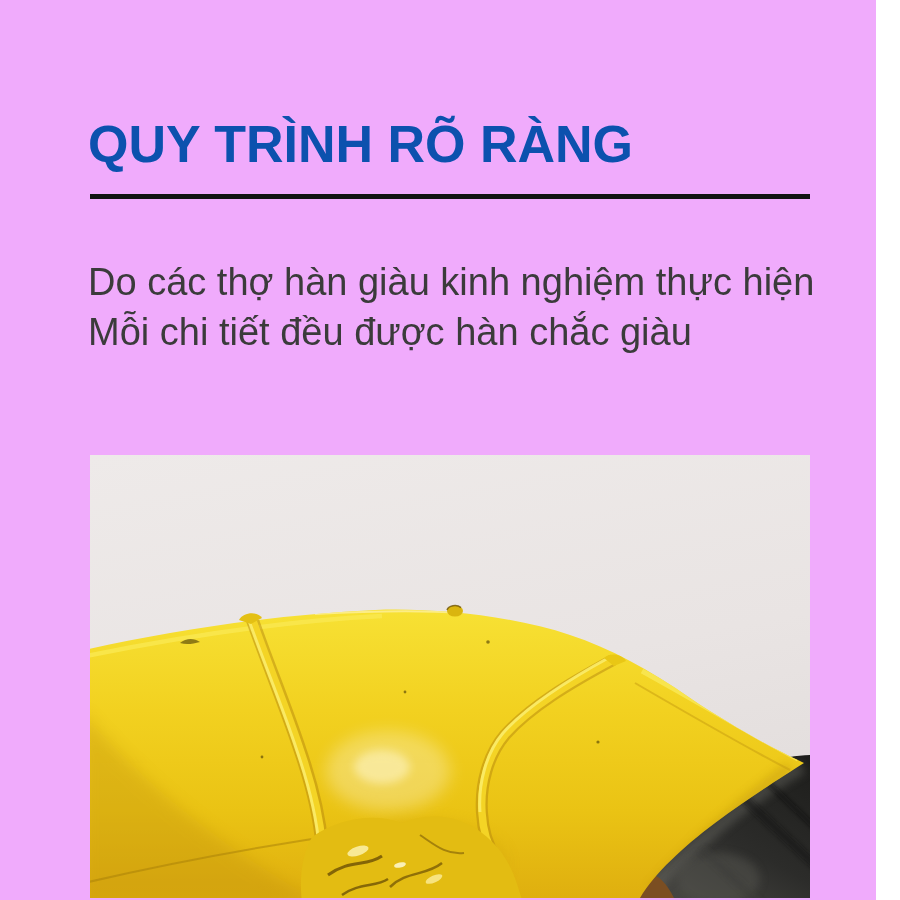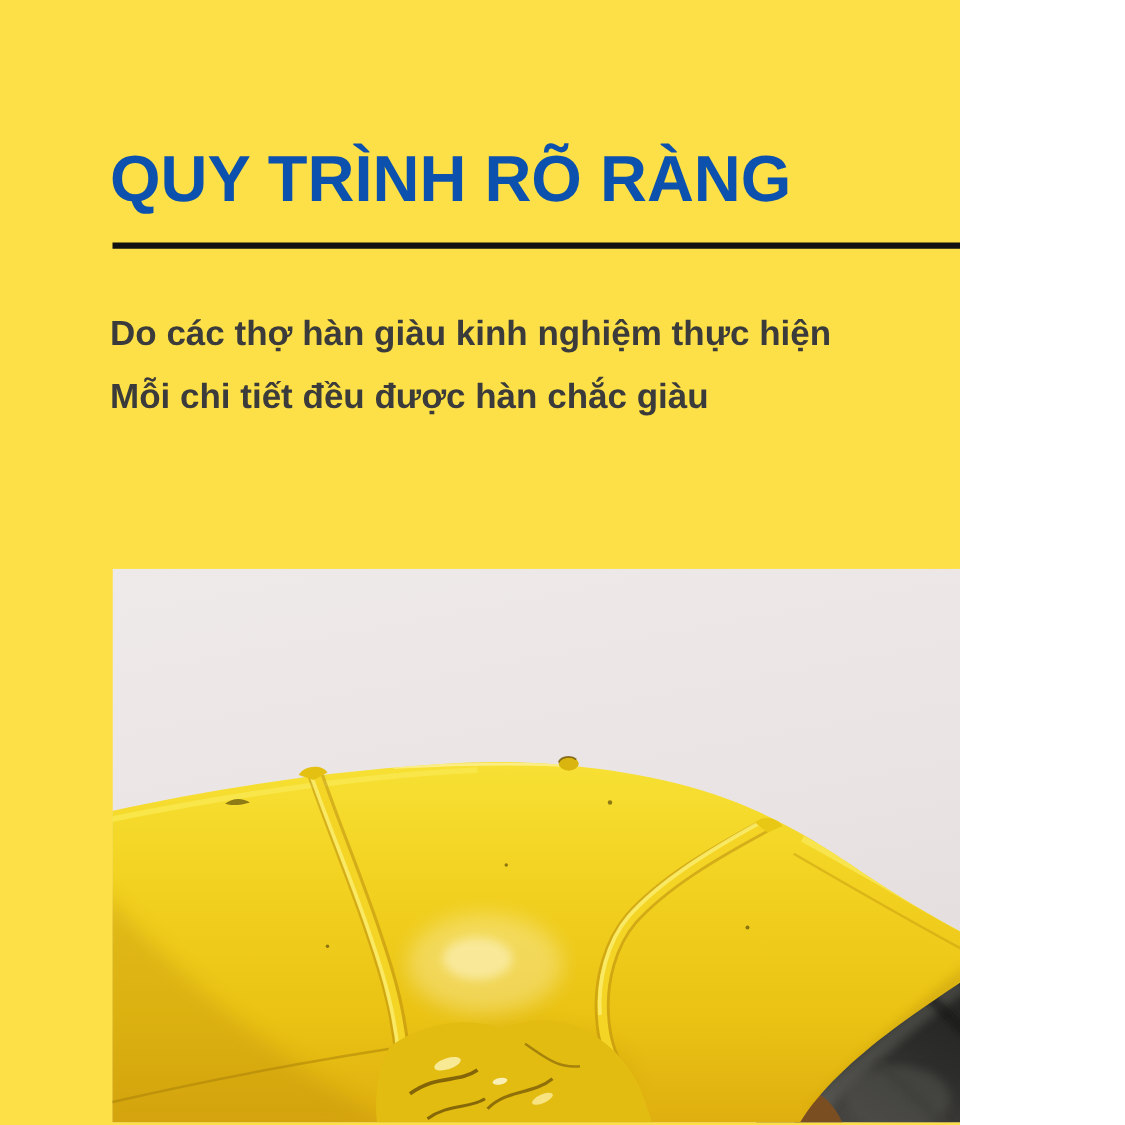--- a/index.html
+++ b/index.html
@@ -1,33 +1,33 @@
 <!DOCTYPE html>
 <html><head>
 <meta charset="utf-8">
 <style>
   html,body{margin:0;padding:0;background:#ffffff;}
   .canvas{
-    position:relative;width:768px;height:900px;background:#fde047;overflow:hidden;
+    position:relative;width:876px;height:900px;background:#f0abfc;overflow:hidden;
     font-family:"Liberation Sans", sans-serif;
   }
   .title{
     position:absolute;left:88px;top:116px;margin:0;
     font-size:52px;line-height:56px;font-weight:900;letter-spacing:0px;
     color:#0C51AE;white-space:nowrap;
     font-family:"Liberation Sans", sans-serif;
   }
   .divider{
     position:absolute;left:90px;top:194px;width:720px;height:5px;background:#121212;
   }
   .copy{
     position:absolute;left:88px;top:252px;color:#3B3B3B;
   }
   .copy p{
-    margin:0 0 21px 0;font-size:28px;line-height:29px;font-weight:700;
+    margin:16px 0 21px 0;font-size:38px;line-height:29px;font-weight:400;
   }
   .photo{
     position:absolute;left:90px;top:455px;width:720px;height:443px;
   }
   .photo svg{display:block;width:720px;height:443px;}
 </style>
 </head>
 <body>
 
 <div class="canvas">

